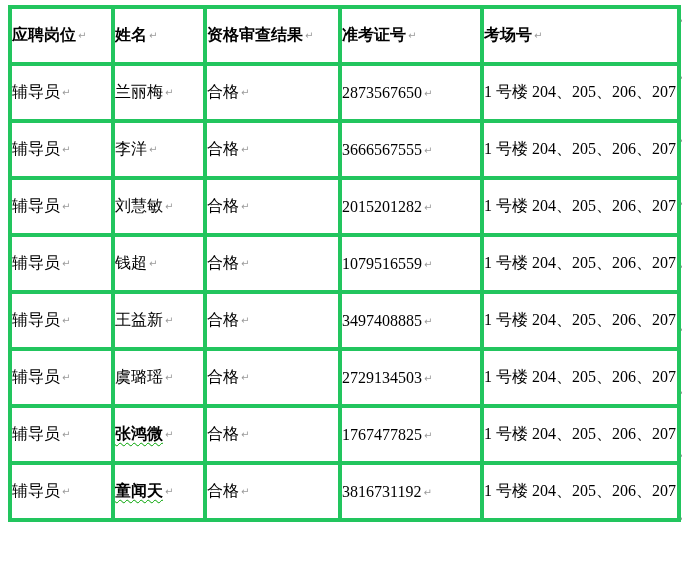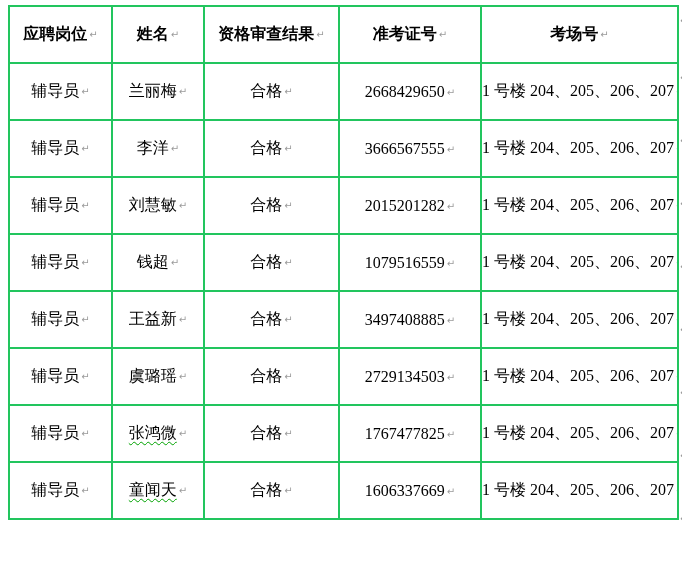--- a/index.html
+++ b/index.html
@@ -22,22 +22,22 @@
     width: 669px;
   }
   col.c1 { width: 103px; }
   col.c2 { width: 92px; }
   col.c3 { width: 135px; }
   col.c4 { width: 142px; }
   col.c5 { width: 197px; }
   tr.hdr  { height: 57px; }
   tr.row  { height: 57px; }
   th, td {
-    border: 2px solid #22c55e;
-    text-align: center;
+    border: 4px solid #22c55e;
+    text-align: left;
     vertical-align: middle;
     padding: 0;
     color: #000000;
     font-size: 16px;
     white-space: nowrap;
     overflow: hidden;
     font-weight: normal;
   }
   th .cell-text { font-weight: bold; }
   .pmark {
@@ -47,20 +47,21 @@
     margin-left: 2px;
     position: relative;
     top: -1px;
   }
   .squiggle {
     text-decoration-line: underline;
     text-decoration-style: wavy;
     text-decoration-color: #00a200;
     text-decoration-thickness: 1px;
     text-underline-offset: 3px;
+    font-weight: bold;
   }
   .row-end-mark {
     position: absolute;
     color: #9b9b9b;
     font-size: 10px;
     line-height: 1;
     font-family: "DejaVu Sans", sans-serif;
   }
 </style>
 </head>
@@ -81,21 +82,21 @@
       <th><span class="cell-text">姓名</span><span class="pmark">↵</span></th>
       <th><span class="cell-text">资格审查结果</span><span class="pmark">↵</span></th>
       <th><span class="cell-text">准考证号</span><span class="pmark">↵</span></th>
       <th><span class="cell-text">考场号</span><span class="pmark">↵</span></th>
     </tr>
 
     <tr class="row">
       <td><span class="cell-text">辅导员</span><span class="pmark">↵</span></td>
       <td><span class="cell-text">兰丽梅</span><span class="pmark">↵</span></td>
       <td><span class="cell-text">合格</span><span class="pmark">↵</span></td>
-      <td><span class="cell-text">2668429650</span><span class="pmark">↵</span></td>
+      <td><span class="cell-text">2873567650</span><span class="pmark">↵</span></td>
       <td><span class="cell-text">1 号楼 204、205、206、207</span><span class="pmark">↵</span></td>
     </tr>
 
     <tr class="row">
       <td><span class="cell-text">辅导员</span><span class="pmark">↵</span></td>
       <td><span class="cell-text">李洋</span><span class="pmark">↵</span></td>
       <td><span class="cell-text">合格</span><span class="pmark">↵</span></td>
       <td><span class="cell-text">3666567555</span><span class="pmark">↵</span></td>
       <td><span class="cell-text">1 号楼 204、205、206、207</span><span class="pmark">↵</span></td>
     </tr>
@@ -137,21 +138,21 @@
       <td><span class="cell-text squiggle">张鸿微</span><span class="pmark">↵</span></td>
       <td><span class="cell-text">合格</span><span class="pmark">↵</span></td>
       <td><span class="cell-text">1767477825</span><span class="pmark">↵</span></td>
       <td><span class="cell-text">1 号楼 204、205、206、207</span><span class="pmark">↵</span></td>
     </tr>
 
     <tr class="row">
       <td><span class="cell-text">辅导员</span><span class="pmark">↵</span></td>
       <td><span class="cell-text squiggle">童闻天</span><span class="pmark">↵</span></td>
       <td><span class="cell-text">合格</span><span class="pmark">↵</span></td>
-      <td><span class="cell-text">1606337669</span><span class="pmark">↵</span></td>
+      <td><span class="cell-text">3816731192</span><span class="pmark">↵</span></td>
       <td><span class="cell-text">1 号楼 204、205、206、207</span><span class="pmark">↵</span></td>
     </tr>
   </tbody>
     </table>
 </div>
 
 <span class="row-end-mark" style="left: 680px; top: 15.5px;">↵</span>
 <span class="row-end-mark" style="left: 680px; top: 72.5px;">↵</span>
 <span class="row-end-mark" style="left: 680px; top: 135.5px;">↵</span>
 <span class="row-end-mark" style="left: 680px; top: 198.5px;">↵</span>

